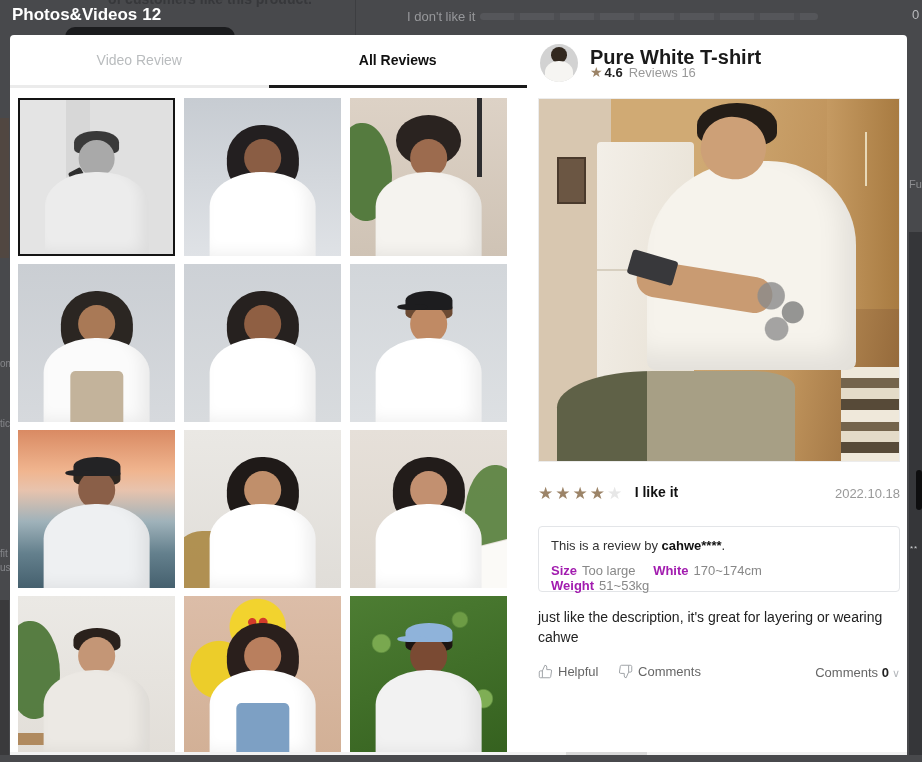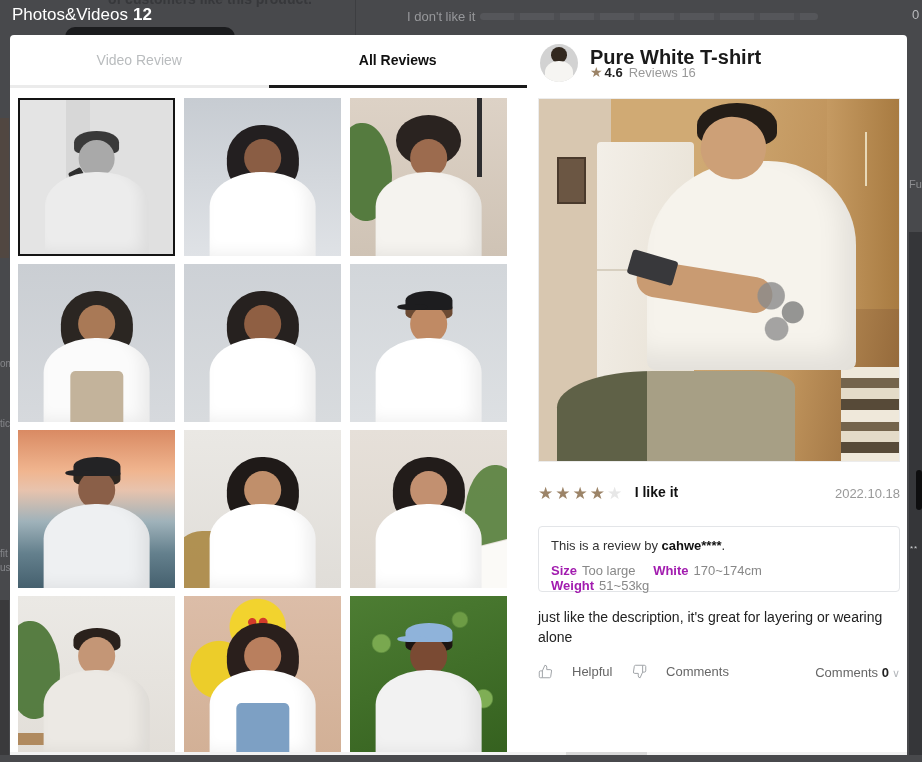--- a/index.html
+++ b/index.html
@@ -3,21 +3,21 @@
 <meta charset="utf-8">
 <style>
   html,body{margin:0;padding:0}
   body{
     width:922px;height:762px;position:relative;overflow:hidden;
     background:#48494c;font-family:"Liberation Sans",sans-serif;
     -webkit-font-smoothing:antialiased;
   }
   
   .bg-caption{position:absolute;top:-9px;left:108px;color:#37383b;font-size:14px;font-weight:bold;white-space:nowrap}
-  .bg-title{position:absolute;top:5px;left:12px;color:#ffffff;font-size:17px;font-weight:normal}
+  .bg-title{position:absolute;top:5px;left:12px;color:#ffffff;font-size:17px;font-weight:bold}
   .bg-title b{margin-left:5px}
   .bg-vline{position:absolute;left:355px;top:0;width:1px;height:35px;background:#3d3e41}
   .bg-dislike{position:absolute;left:407px;top:9px;color:#97989b;font-size:13px}
   .bg-bar{position:absolute;left:480px;top:13px;width:338px;height:7px;border-radius:4px;background:#55565a;
     background-image:repeating-linear-gradient(90deg,#55565a 0 34px,#4d4e52 34px 40px)}
   .bg-zero{position:absolute;left:912px;top:7px;color:#b9babd;font-size:13px}
   .bg-button{position:absolute;left:65px;top:27px;width:170px;height:10px;border-radius:10px 10px 0 0;background:#1b1c1e}
   .bg-right-strip{position:absolute;left:909px;top:232px;width:13px;height:523px;background:#353639}
   .bg-scroll-thumb{position:absolute;left:916px;top:470px;width:6px;height:40px;border-radius:3px;background:#0e0e0f}
   .bg-frag-fu{position:absolute;left:909px;top:178px;color:#8d8e91;font-size:11px}
@@ -122,21 +122,21 @@
     border:1px solid #e3e5e8;border-radius:4px;padding:11px 12px}
   .info-line1{font-size:13px;color:#333}
   .info-line1 b{color:#111}
   .info-line2{margin-top:10px;font-size:13px;color:#888}
   .info-line2 b{color:#a21caf;margin-right:5px}
   .info-line2 .val{margin-right:14px}
 
   .review-text{position:absolute;left:0;top:572px;width:100%;font-size:14px;color:#222;line-height:1.45}
 
   .actions{position:absolute;left:0;top:629px;width:100%;height:20px;font-size:13px;color:#666}
-  .act-btn{display:inline-flex;align-items:flex-end;gap:19px;margin-right:16px;cursor:pointer}
+  .act-btn{display:inline-flex;align-items:flex-end;gap:5px;margin-right:16px;cursor:pointer}
   .act-btn svg{width:15px;height:15px;stroke:#a0a4a8;fill:none;stroke-width:1.6}
   .comments{position:absolute;right:0;top:1px;cursor:pointer}
   .comments b{color:#222}
   .chev{color:#b5b8bc;font-size:11px;margin-left:3px}
 </style>
 </head>
 <body>
 
 <div class="bg-caption">of customers like this product.</div>
 <div class="bg-title">
@@ -330,21 +330,21 @@
       <div class="info-line1">
         <span>This is a review by </span><b>cahwe****</b><span>.</span>
       </div>
       <div class="info-line2">
         <b>Size</b><span class="val">Too large</span>
         <b>White</b><span class="val">170~174cm</span>
         <b>Weight</b><span class="val">51~53kg</span>
       </div>
     </div>
 
-    <div class="review-text">just like the description, it's great for layering or wearing alone</div>
+    <div class="review-text">just like the description, it's great for layering or wearing cahwe</div>
 
     <div class="actions">
       <span class="act-btn">
         <svg viewBox="0 0 24 24">
             <path d="M14 9V5a3 3 0 0 0-3-3l-4 9v11h11.28a2 2 0 0 0 2-1.7l1.38-9a2 2 0 0 0-2-2.3zM7 22H4a2 2 0 0 1-2-2v-7a2 2 0 0 1 2-2h3"></path>
           </svg>
         <span>Helpful</span>
       </span>
       <span class="act-btn">
         <svg viewBox="0 0 24 24">

